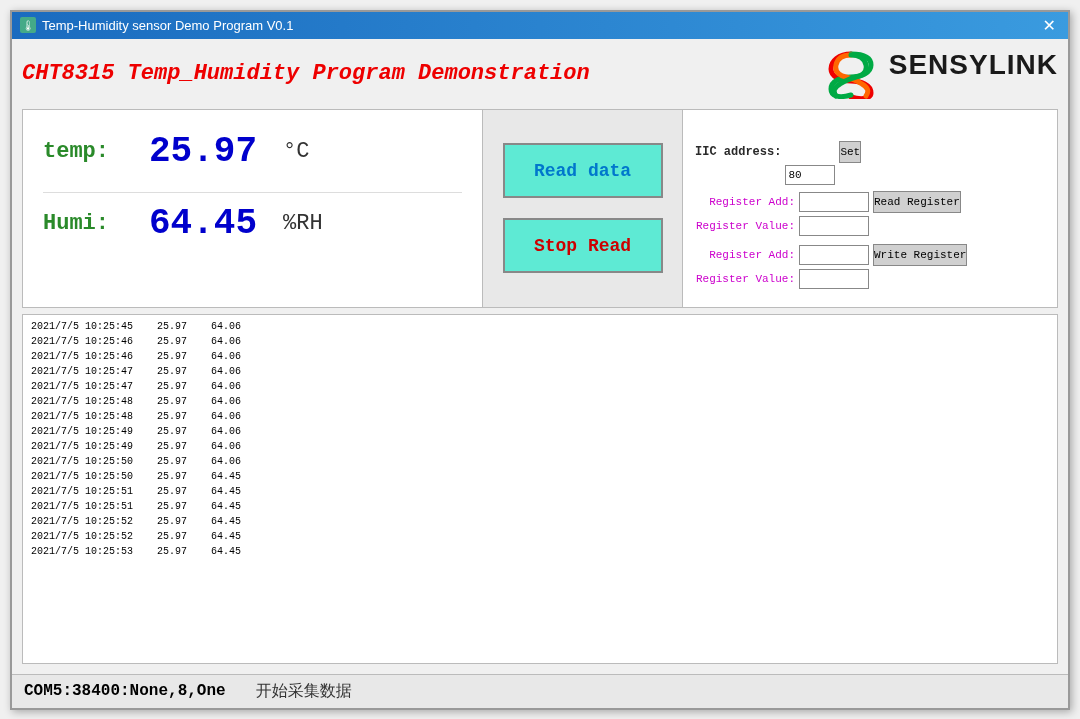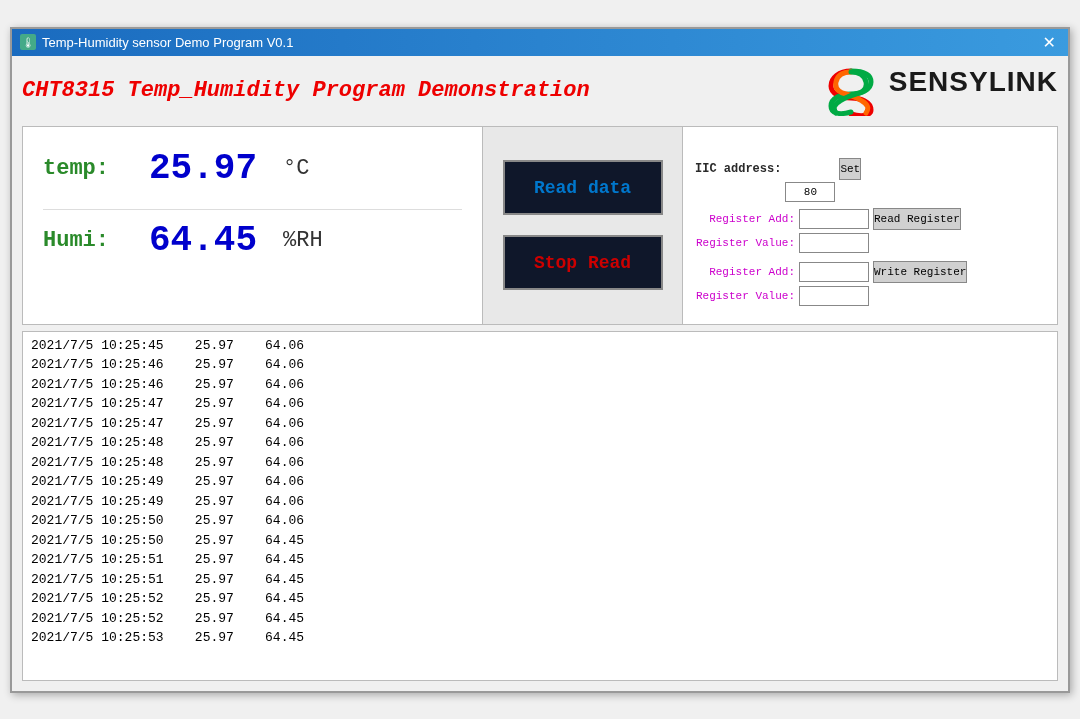--- a/index.html
+++ b/index.html
@@ -141,21 +141,21 @@
       border-right: 1px solid #bbb;
       background: #e8e8e8;
     }
     .action-btn {
       width: 160px;
       height: 55px;
       font-size: 18px;
       font-family: 'Courier New', Courier, monospace;
       cursor: pointer;
       border: 2px solid #888;
-      background: #0f172a;
+      background: #5eead4;
       color: #0077cc;
       font-weight: bold;
     }
     .action-btn.stop {
       color: #cc0000;
     }
 
     
     .register-panel {
       flex: 1;
@@ -187,21 +187,21 @@
     .reg-input {
       width: 70px;
       height: 20px;
       border: 1px solid #888;
       font-size: 11px;
       padding: 0 2px;
       font-family: 'Courier New', Courier, monospace;
     }
     .reg-input.address {
       width: 50px;
-      text-align: center;
+      text-align: left;
       margin-top: 45px;
     }
     .reg-btn {
       height: 22px;
       padding: 0 0;
       font-size: 11px;
       cursor: pointer;
       background: #d0d0d0;
       border: 1px solid #888;
       font-family: 'Courier New', Courier, monospace;
@@ -219,21 +219,21 @@
     }
 
     
     .log-area {
       border: 1px solid #bbb;
       background: white;
       height: 350px;
       overflow-y: scroll;
       padding: 4px 8px;
       font-family: 'Courier New', Courier, monospace;
-      font-size: 13px;
+      font-size: 10px;
       position: relative;
     }
     .log-line {
       line-height: 1.5;
       white-space: pre;
     }
 
     
     .log-area::-webkit-scrollbar { width: 14px; }
     .log-area::-webkit-scrollbar-track { background: #f0f0f0; }
@@ -368,13 +368,17 @@
         <div class="log-line">2021/7/5 10:25:50    25.97    64.06</div>
         <div class="log-line">2021/7/5 10:25:50    25.97    64.45</div>
         <div class="log-line">2021/7/5 10:25:51    25.97    64.45</div>
         <div class="log-line">2021/7/5 10:25:51    25.97    64.45</div>
         <div class="log-line">2021/7/5 10:25:52    25.97    64.45</div>
         <div class="log-line">2021/7/5 10:25:52    25.97    64.45</div>
         <div class="log-line">2021/7/5 10:25:53    25.97    64.45</div>
       </div>
   </div>
 
+  <div class="status-bar">
+    <span class="status-com">COM5:38400:None,8,One</span>
+    <span class="status-msg">开始采集数据</span>
+  </div>
 </div>
 
 </body></html>

